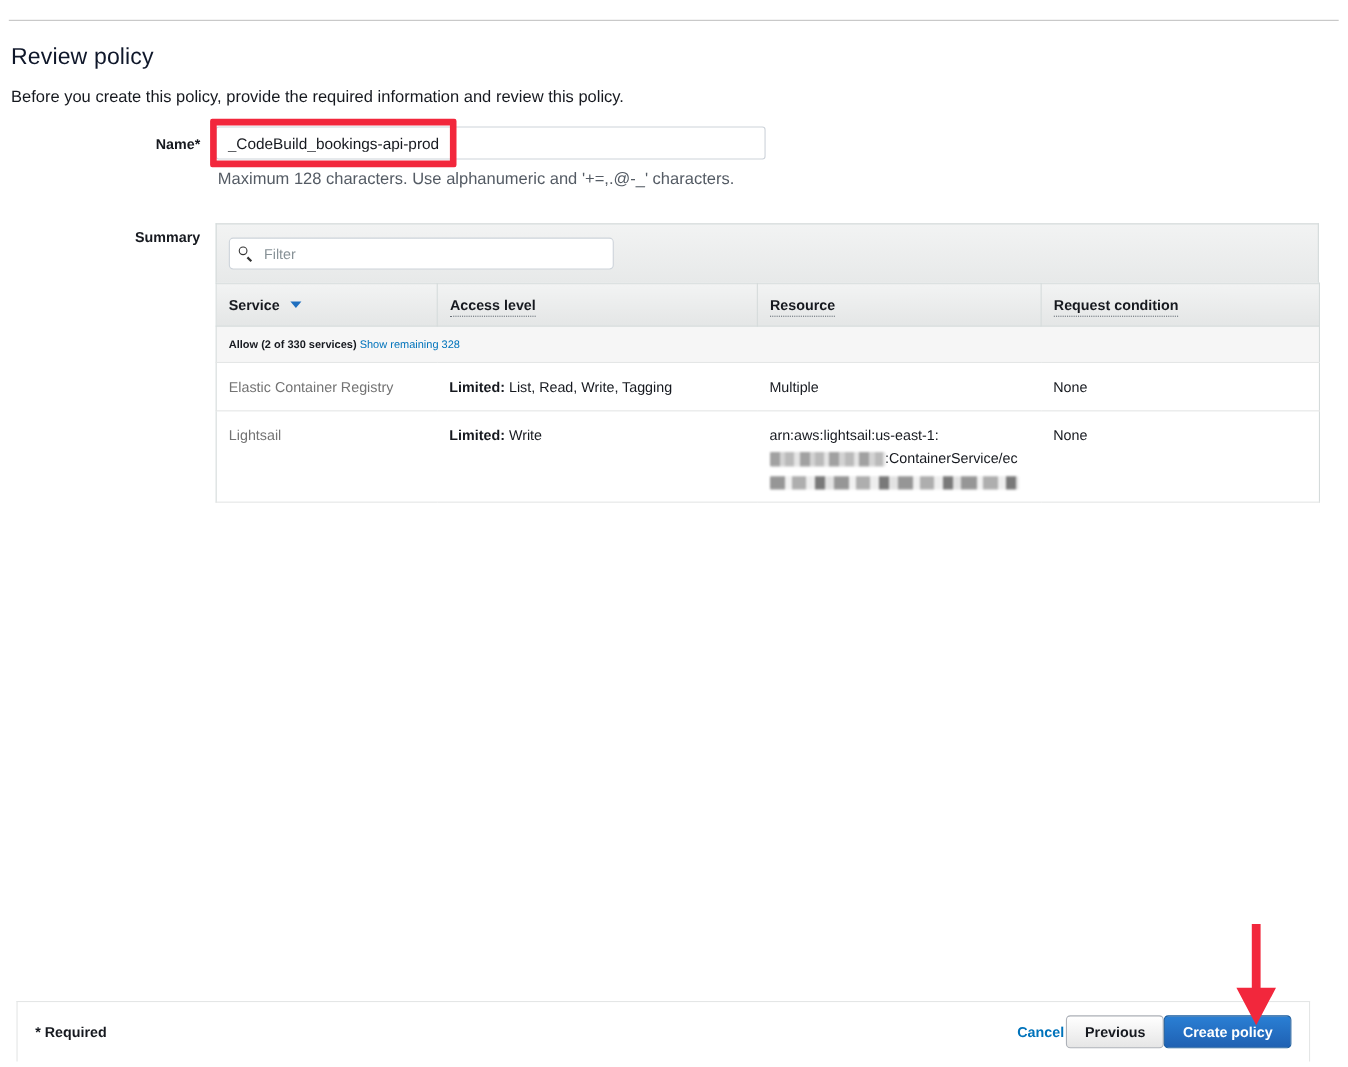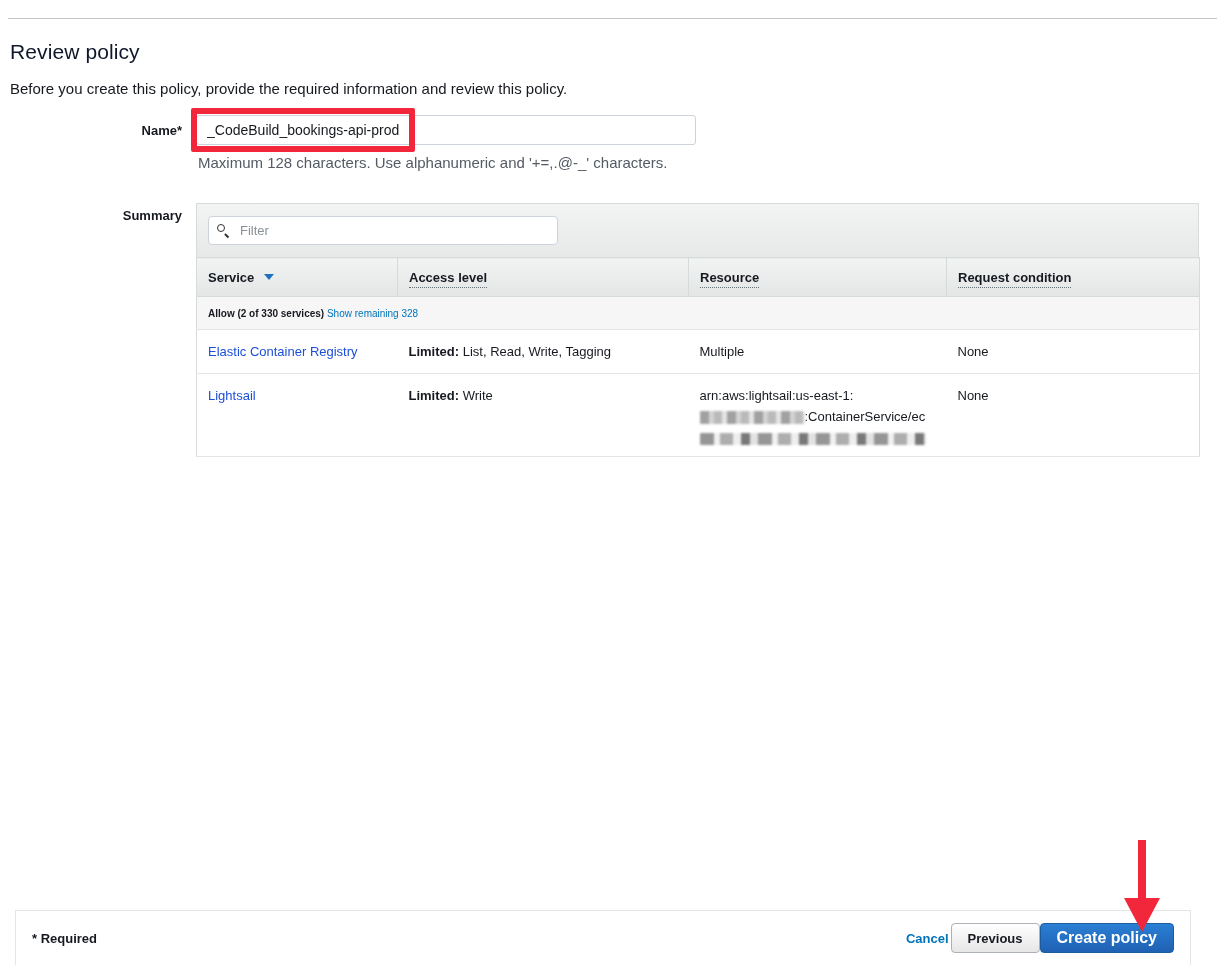--- a/index.html
+++ b/index.html
@@ -227,21 +227,21 @@
     padding: 11px 10px 11px 11px;
     vertical-align: top;
     color: #16191f;
     line-height: 21px;
   }
   tr.data-row td.mid { border-left: none; border-right: none; }
   tr.data-row td.lft { border-right: none; }
   tr.data-row td.rgt { border-left: none; }
   tr.group-row td.grp { }
 
-  .svc-link { color: #1d4ed8; cursor: pointer; text-align: center; }
+  .svc-link { color: #737373; cursor: pointer; text-align: center; }
   .lvl-label { font-weight: bold; }
 
   .arn-text { word-break: break-all; }
   .redact {
     display: inline-block;
     vertical-align: middle;
     height: 13px;
     background:
       repeating-linear-gradient(90deg,
         #9a9a9a 0px, #9a9a9a 9px,
@@ -314,21 +314,21 @@
     color: #16191f;
     background-image: linear-gradient(to bottom, #ffffff, #e6e6e6);
     border: 1px solid #adb1b8;
     border-radius: 4px;
     padding: 0 16px;
     height: 30px;
     cursor: pointer;
   }
   .btn-create {
     font-family: "Liberation Sans", sans-serif;
-    font-size: 16px;
+    font-size: 13px;
     font-weight: bold;
     color: #ffffff;
     background-image: linear-gradient(to bottom, #2a7fd4, #1f61b3);
     border: 1px solid #1a5c9e;
     border-radius: 4px;
     padding: 0 16px;
     height: 30px;
     cursor: pointer;
   }
 

